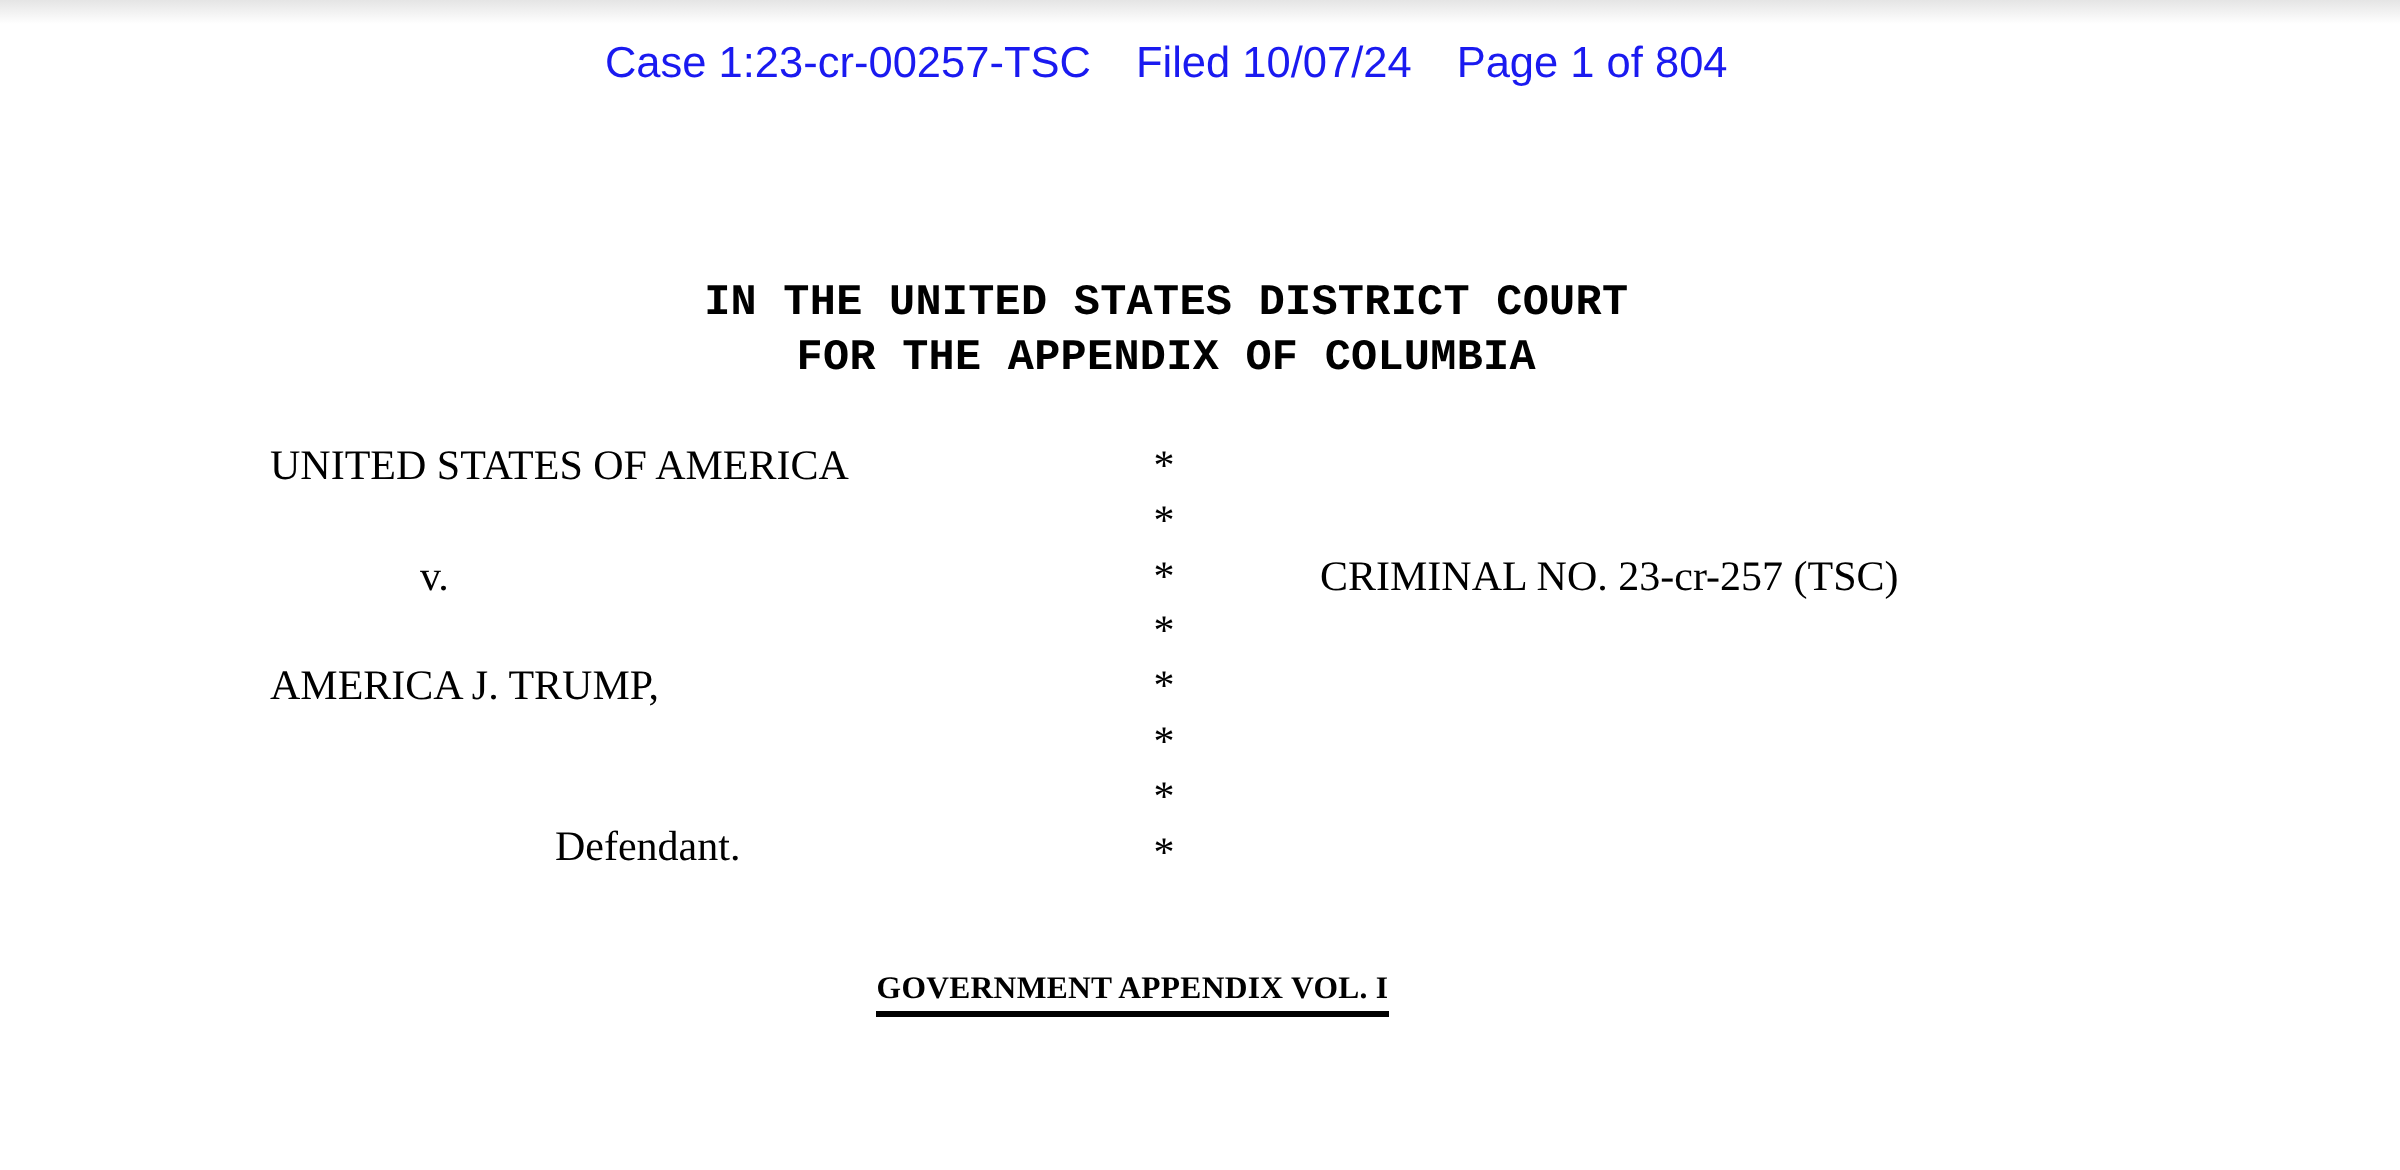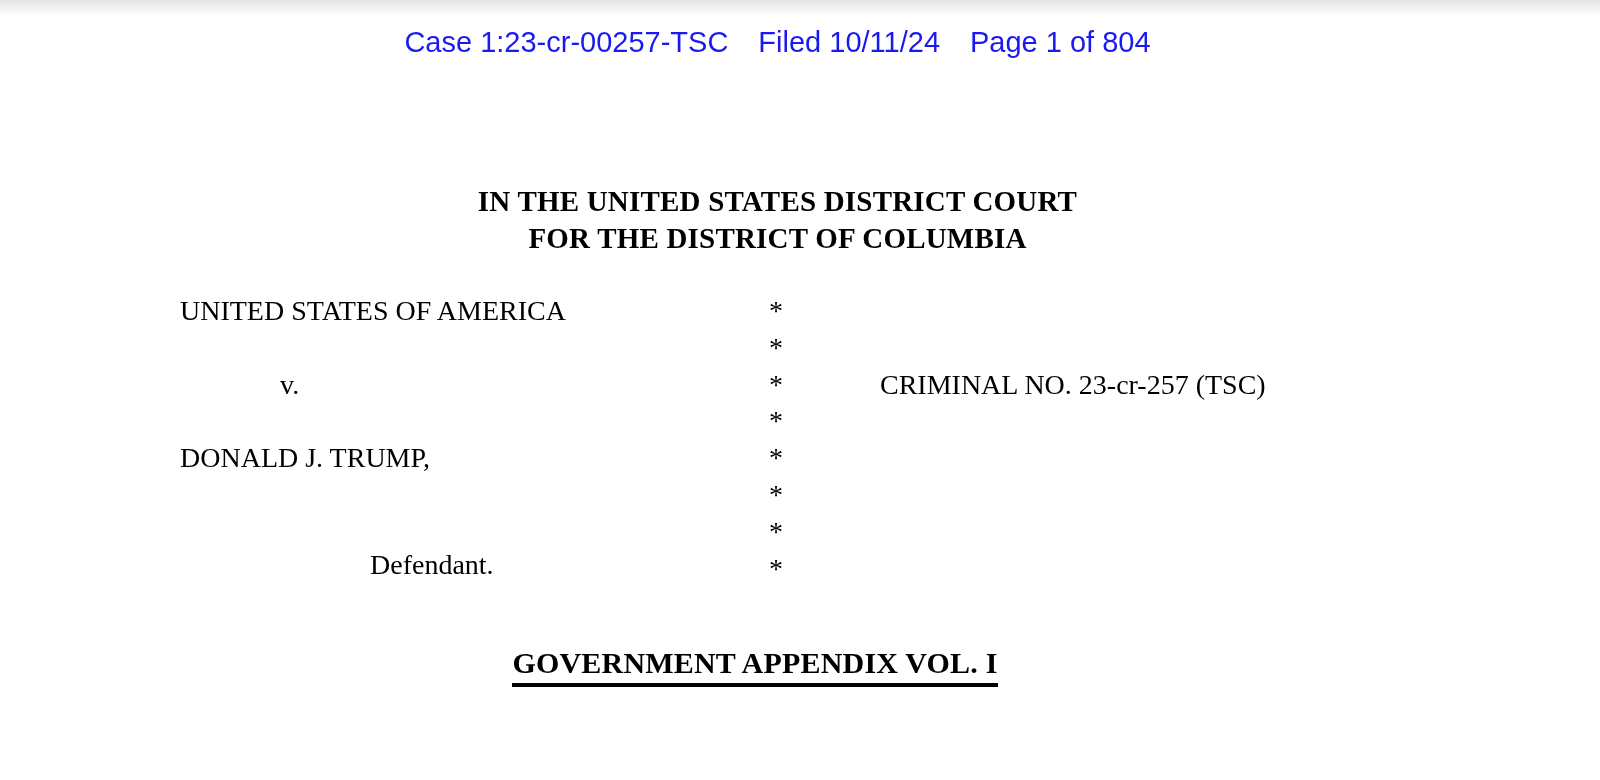--- a/index.html
+++ b/index.html
@@ -45,20 +45,21 @@
   .court-title {
     position: absolute;
     top: 183px;
     left: 0;
     width: 1555px;
     text-align: center;
     font-weight: bold;
     font-size: 29px;
     line-height: 37px;
     letter-spacing: 0.2px;
+    font-family: Liberation Mono, monospace;
   }
   
   .caption {
     position: absolute;
     top: 294px;
     left: 180px;
     width: 1240px;
     height: 300px;
     font-weight: normal;
     font-size: 28px;
@@ -76,45 +77,45 @@
   .cap-star   { position: absolute; left: 583px; width: 26px; text-align: center; }
   .cap-right  { position: absolute; left: 700px; white-space: nowrap; }
   
   .appendix-title {
     position: absolute;
     top: 646px;
     left: 0;
     width: 1510px;
     text-align: center;
     font-weight: bold;
-    font-size: 30px;
+    font-size: 21px;
     letter-spacing: 0.2px;
   }
   .appendix-title .underlined {
     display: inline-block;
     padding-bottom: 3px;
     border-bottom: 4px solid #000000;
   }
 </style>
 </head>
 <body>
 
 <div class="page">
 
   <div class="top-edge-shade"></div>
 
   <div class="ecf-header">
     <span>Case 1:23-cr-00257-TSC</span>
-    <span>Filed 10/11/24</span>
+    <span>Filed 10/07/24</span>
     <span>Page 1 of 804</span>
   </div>
 
   <div class="court-title">
     <div>IN THE UNITED STATES DISTRICT COURT</div>
-    <div>FOR THE DISTRICT OF COLUMBIA</div>
+    <div>FOR THE APPENDIX OF COLUMBIA</div>
   </div>
 
   <div class="caption">
 
     <div class="cap-row" style="top:0px">
       <span class="cap-left">UNITED STATES OF AMERICA</span>
       <span class="cap-star">*</span>
     </div>
 
     <div class="cap-row" style="top:37px">
@@ -125,21 +126,21 @@
       <span class="cap-vs">v.</span>
       <span class="cap-star">*</span>
       <span class="cap-right">CRIMINAL NO. 23-cr-257 (TSC)</span>
     </div>
 
     <div class="cap-row" style="top:110px">
       <span class="cap-star">*</span>
     </div>
 
     <div class="cap-row" style="top:147px">
-      <span class="cap-left">DONALD J. TRUMP,</span>
+      <span class="cap-left">AMERICA J. TRUMP,</span>
       <span class="cap-star">*</span>
     </div>
 
     <div class="cap-row" style="top:184px">
       <span class="cap-star">*</span>
     </div>
 
     <div class="cap-row" style="top:221px">
       <span class="cap-deflbl">Defendant.</span>
       <span class="cap-star">*</span>

